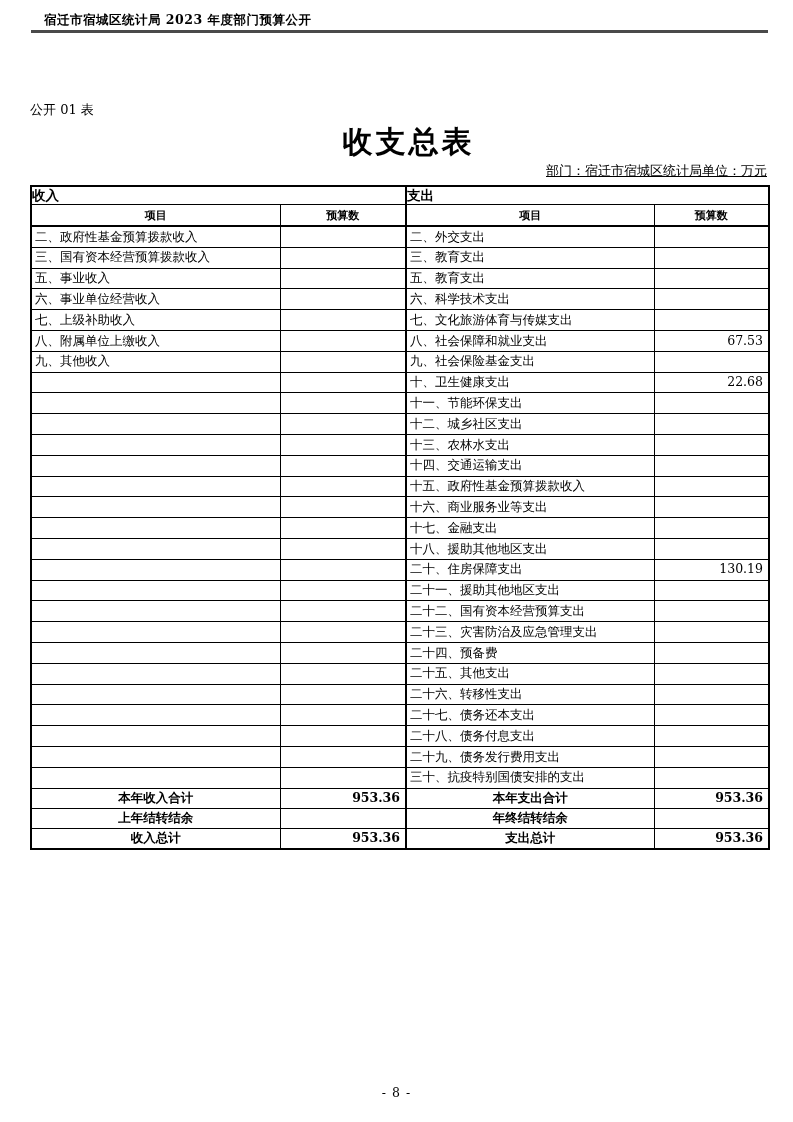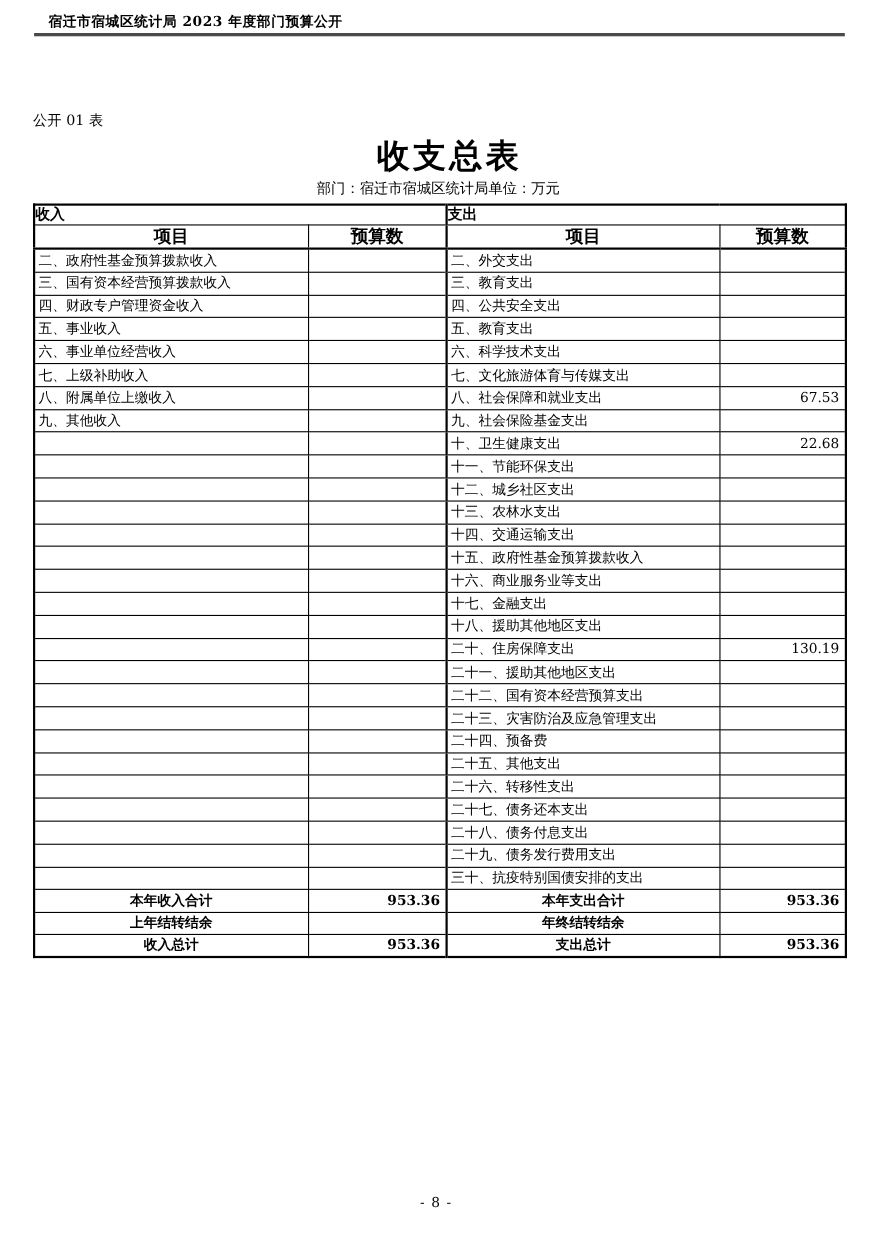--- a/index.html
+++ b/index.html
@@ -19,36 +19,36 @@
     position:absolute; left:31px; top:30px; width:737px; height:3px;
     background:#4a4a4a;
   }
   .table-label { position:absolute; left:30px; top:101px; font-size:13px; }
   .page-title {
     position:absolute; left:0; right:0; top:122px;
     text-align:center; font-size:30px; font-weight:bold; letter-spacing:3px;padding-left:24px;
   }
   .meta-row {
     position:absolute; left:30px; right:26px; top:162px;
-    display:flex; justify-content:center; font-size:13px;
+    display:flex; justify-content:flex-end; font-size:13px;text-decoration:underline;
   }
 
   table.budget-table {
     position:absolute; left:30px; top:185px; width:738px;
     border-collapse:collapse; table-layout:fixed;
     border:2px solid #000;
   }
   .budget-table td, .budget-table th {
     border:1px solid #000;
     font-size:12.5px; font-weight:normal;
     padding:0; overflow:hidden; white-space:nowrap;
     vertical-align:middle; line-height:1;
   }
   tr.section-header th { height:17px; font-size:13.5px; font-weight:bold; text-align:left; }
-  tr.col-header th { height:20px; font-size:16px; font-weight:bold; text-align:center; border-bottom:2px solid #000; }
+  tr.col-header th { height:20px; font-size:11px; font-weight:bold; text-align:center; border-bottom:2px solid #000; }
   tr.data-row td { height:19.8px; }
   tr.footer-row td { height:19.2px; font-weight:bold; }
   td.item-cell { text-align:left; padding-left:3px; }
   td.value-cell { text-align:right; padding-right:5px; }
   td.footer-label { text-align:center; }
   td.mid-divider, th.mid-divider { border-left:2px solid #000; }
 
   .page-number {
     position:absolute; left:0; right:0; top:1085px;
     text-align:center; font-size:12.5px; letter-spacing:1px;
@@ -96,26 +96,20 @@
           <td class="item-cell mid-divider">二、外交支出</td>
           <td class="value-cell"></td>
         </tr>
         <tr class="data-row">
           <td class="item-cell">三、国有资本经营预算拨款收入</td>
           <td class="value-cell"></td>
           <td class="item-cell mid-divider">三、教育支出</td>
           <td class="value-cell"></td>
         </tr>
         <tr class="data-row">
-          <td class="item-cell">四、财政专户管理资金收入</td>
-          <td class="value-cell"></td>
-          <td class="item-cell mid-divider">四、公共安全支出</td>
-          <td class="value-cell"></td>
-        </tr>
-        <tr class="data-row">
           <td class="item-cell">五、事业收入</td>
           <td class="value-cell"></td>
           <td class="item-cell mid-divider">五、教育支出</td>
           <td class="value-cell"></td>
         </tr>
         <tr class="data-row">
           <td class="item-cell">六、事业单位经营收入</td>
           <td class="value-cell"></td>
           <td class="item-cell mid-divider">六、科学技术支出</td>
           <td class="value-cell"></td>

